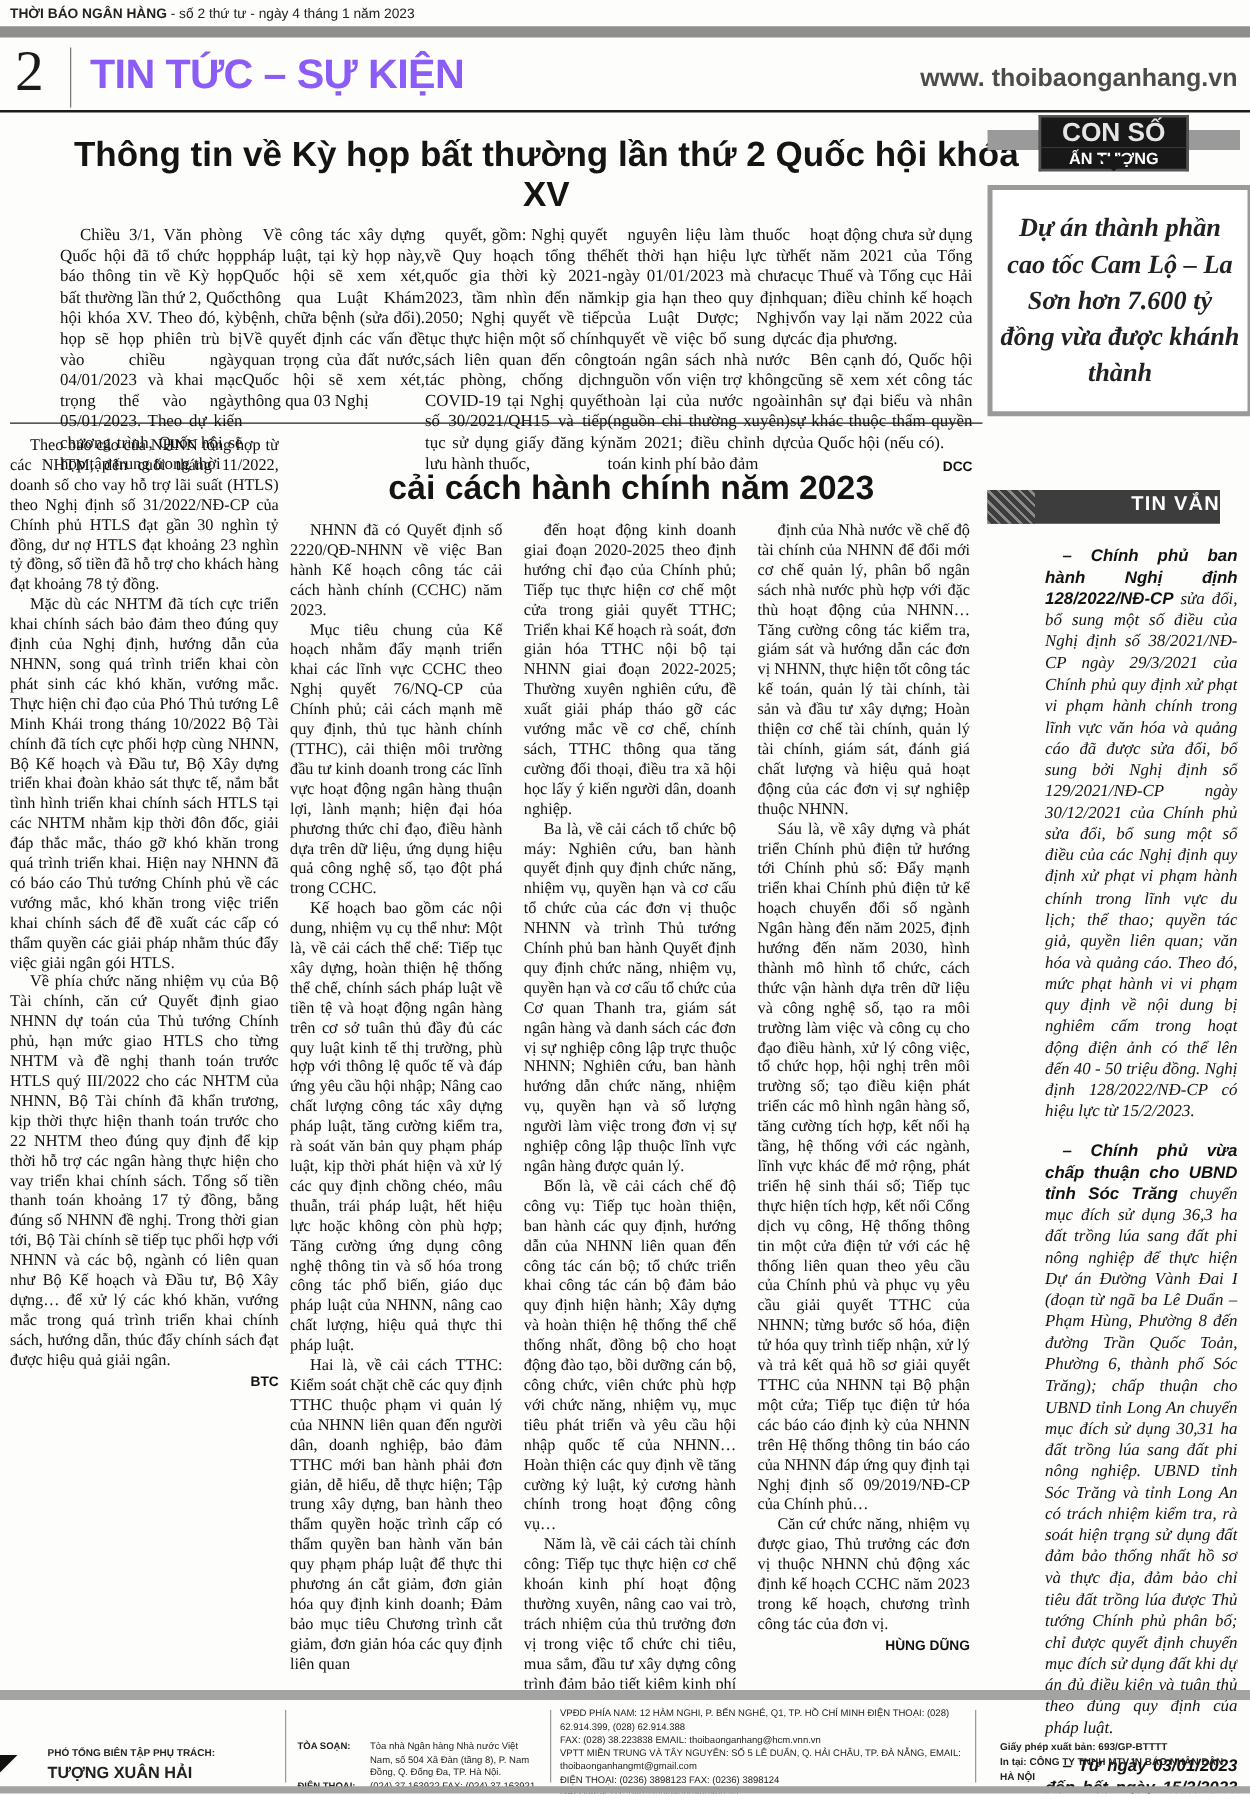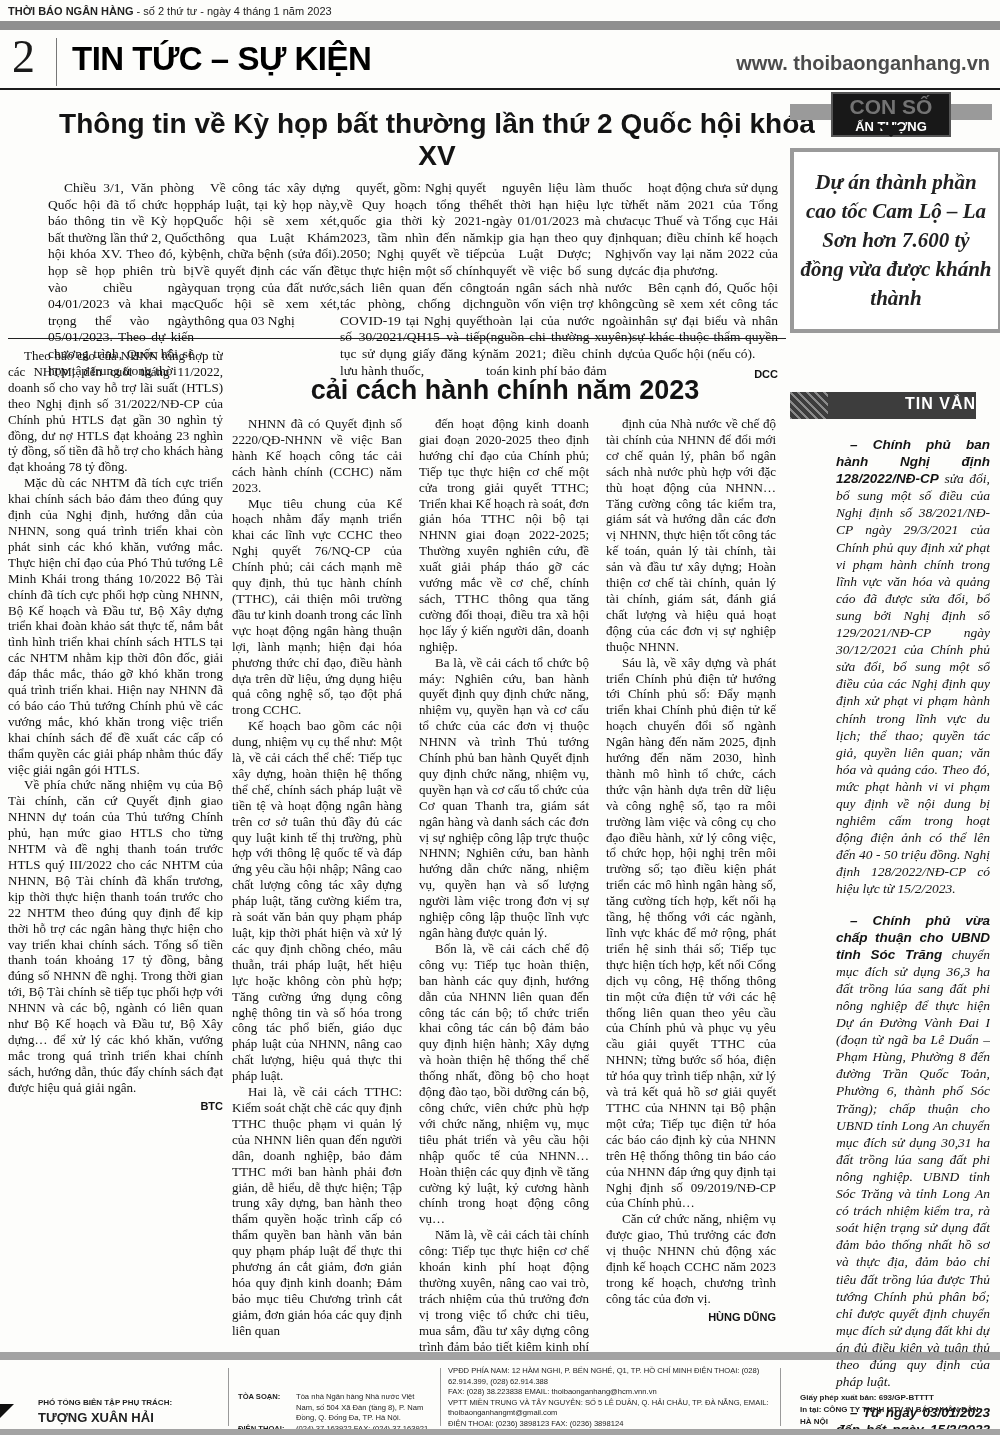--- a/index.html
+++ b/index.html
@@ -6,21 +6,21 @@
   .page{position:relative;width:1000px;height:1435px;margin:0 auto;background:#fdfdfb;color:#111;
         font-family:"Liberation Serif",serif;overflow:hidden;}
   
   .topstrip{position:absolute;left:8px;top:5px;font-family:"Liberation Sans",sans-serif;font-size:11px;color:#222;}
   .topstrip b{font-weight:bold;}
   .graybar{position:absolute;left:0;top:21px;width:1000px;height:9px;background:#8f8f8f;}
   
   .pagenum{position:absolute;left:12px;top:30px;font-size:46px;font-family:"Liberation Serif",serif;color:#1a1a1a;}
   .hdr-vrule{position:absolute;left:56px;top:38px;width:1px;height:48px;background:#777;}
   .section-title{position:absolute;left:72px;top:40px;font-family:"Liberation Sans",sans-serif;
-        font-weight:900;font-size:33px;letter-spacing:-0.5px;color:#000000;}
+        font-weight:900;font-size:33px;letter-spacing:-0.5px;color:#8b5cf6;}
   .website{position:absolute;right:10px;top:52px;font-family:"Liberation Sans",sans-serif;
         font-weight:bold;font-size:20px;color:#4c4c4c;}
   .hdr-rule{position:absolute;left:0;top:88px;width:1000px;height:2px;background:#1c1c1c;}
   
   .headline{font-family:"Liberation Sans",sans-serif;font-weight:900;color:#141414;text-align:center;}
   .body p{margin:0;text-indent:16px;text-align:justify;}
   .byline{font-family:"Liberation Sans",sans-serif;font-weight:bold;font-size:11px;text-align:right;margin-top:3px;}
   
   .main-art{position:absolute;left:8px;top:108px;width:778px;margin-left:40px;}
   .main-art .headline{font-size:28px;line-height:32px;margin-bottom:8px;}
@@ -33,21 +33,21 @@
   .left-art .body{height:945px;overflow:hidden;font-size:13px;line-height:15.9px;}
   
   .center-art{position:absolute;left:232px;top:342px;width:546px;}
   .center-art .headline{font-size:27px;line-height:32px;margin-bottom:10px;}
   .center-cols{display:flex;gap:17px;}
   .center-cols .col{width:170px;height:935px;overflow:hidden;font-size:13px;line-height:15.9px;}
   
   .sidebar{position:absolute;left:790px;top:92px;width:202px;}
   .sb-graybar{position:absolute;left:0;top:12px;width:202px;height:16px;background:#9a9a9a;}
   .badge{position:absolute;left:41px;top:0;width:120px;text-align:center;}
-  .badge .b1{display:block;background:#181818;color:#737373;font-family:"Liberation Sans",sans-serif;
+  .badge .b1{display:block;background:#181818;color:#e5e5e5;font-family:"Liberation Sans",sans-serif;
         font-weight:900;font-size:21px;line-height:23px;padding:1px 0 0;border:2px solid #555;border-bottom:none;}
   .badge .b2{display:block;background:#181818;color:#fff;font-family:"Liberation Sans",sans-serif;
         font-weight:bold;font-size:13px;line-height:17px;border:2px solid #555;border-top:none;}
   .badge .chev{width:0;height:0;margin:0 auto;border-left:14px solid transparent;
         border-right:14px solid transparent;border-top:12px solid #181818;}
   .feature-box{position:absolute;left:0;top:56px;width:192px;border:4px solid #9a9a9a;background:#fff;
         padding:16px 6px;text-align:center;font-weight:bold;font-style:italic;font-size:21px;line-height:29px;color:#222;}
   .tinvan-bar{position:absolute;left:0;top:300px;width:186px;height:27px;background:#3d3d3d;}
   .tinvan-bar .hatch{position:absolute;left:0;top:0;width:38px;height:27px;
         background:repeating-linear-gradient(45deg,#8a8a8a 0 2px,#3d3d3d 2px 6px);}

